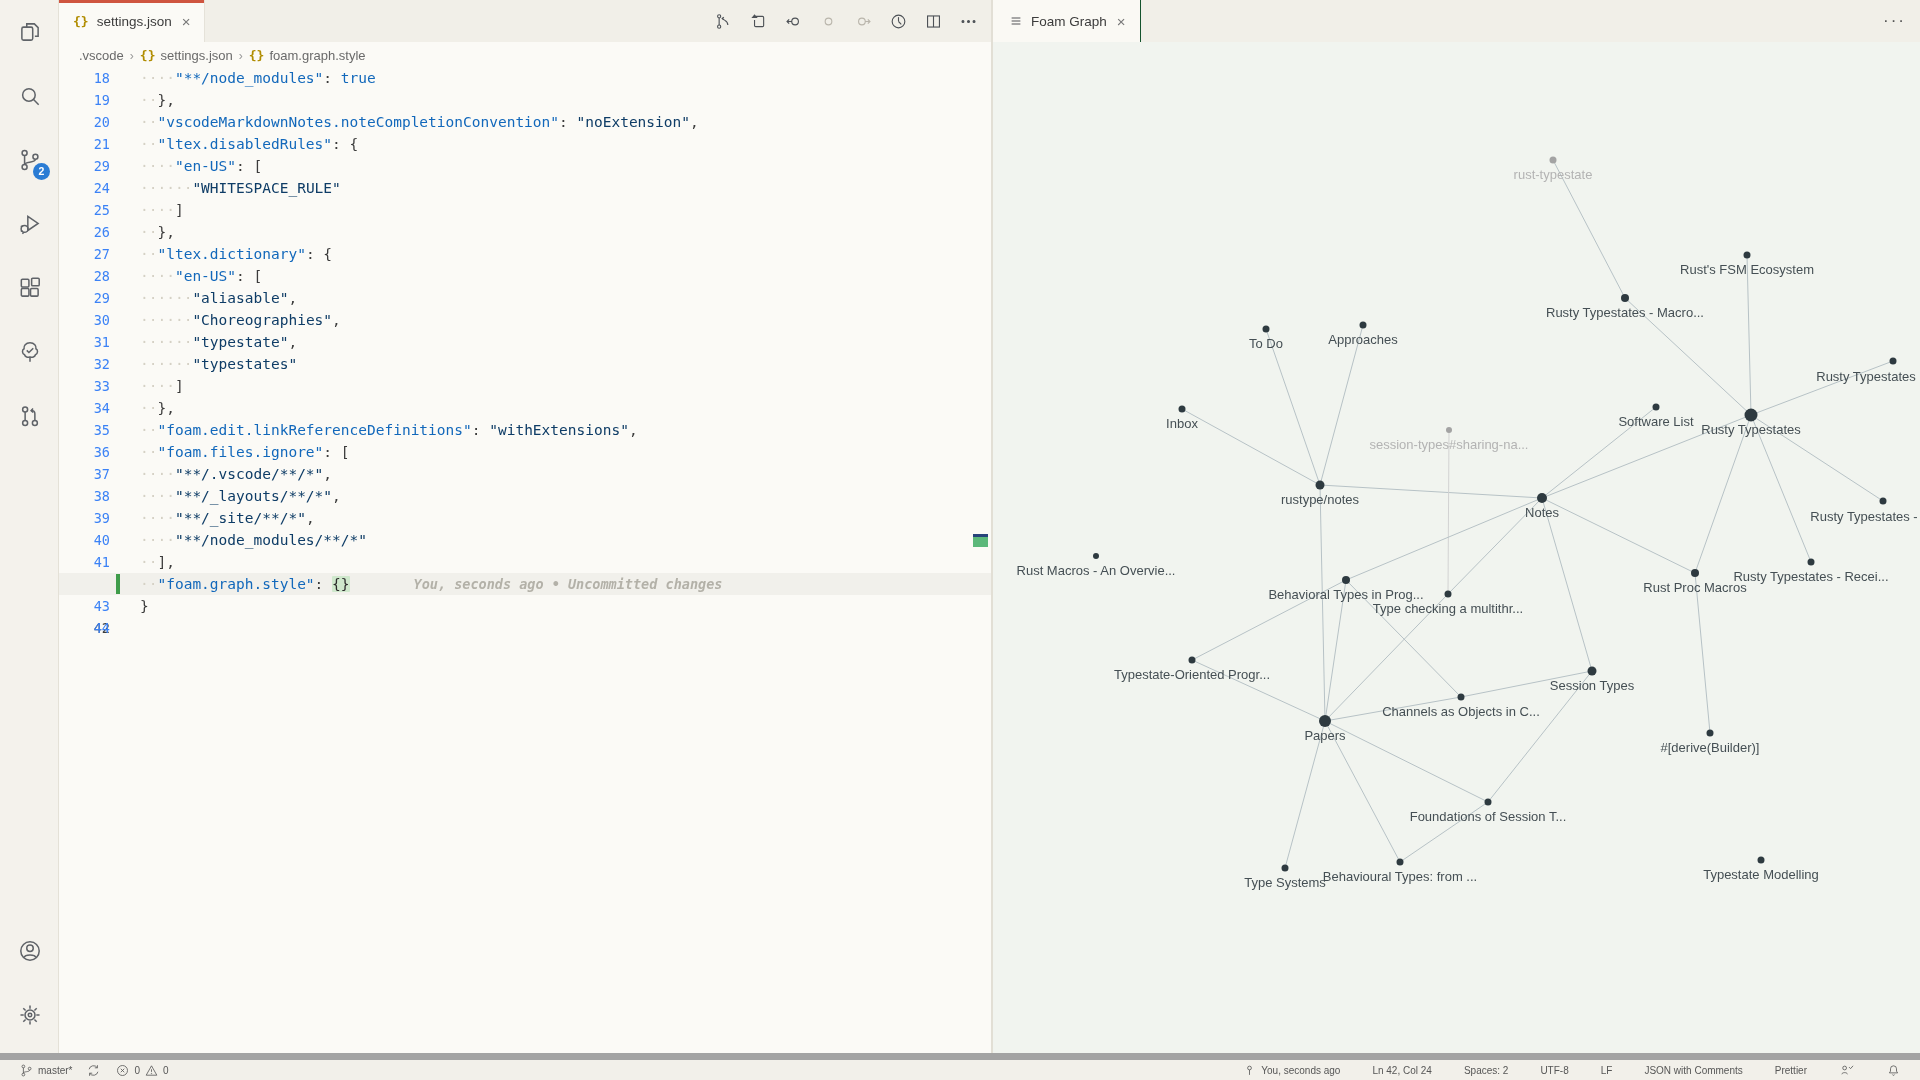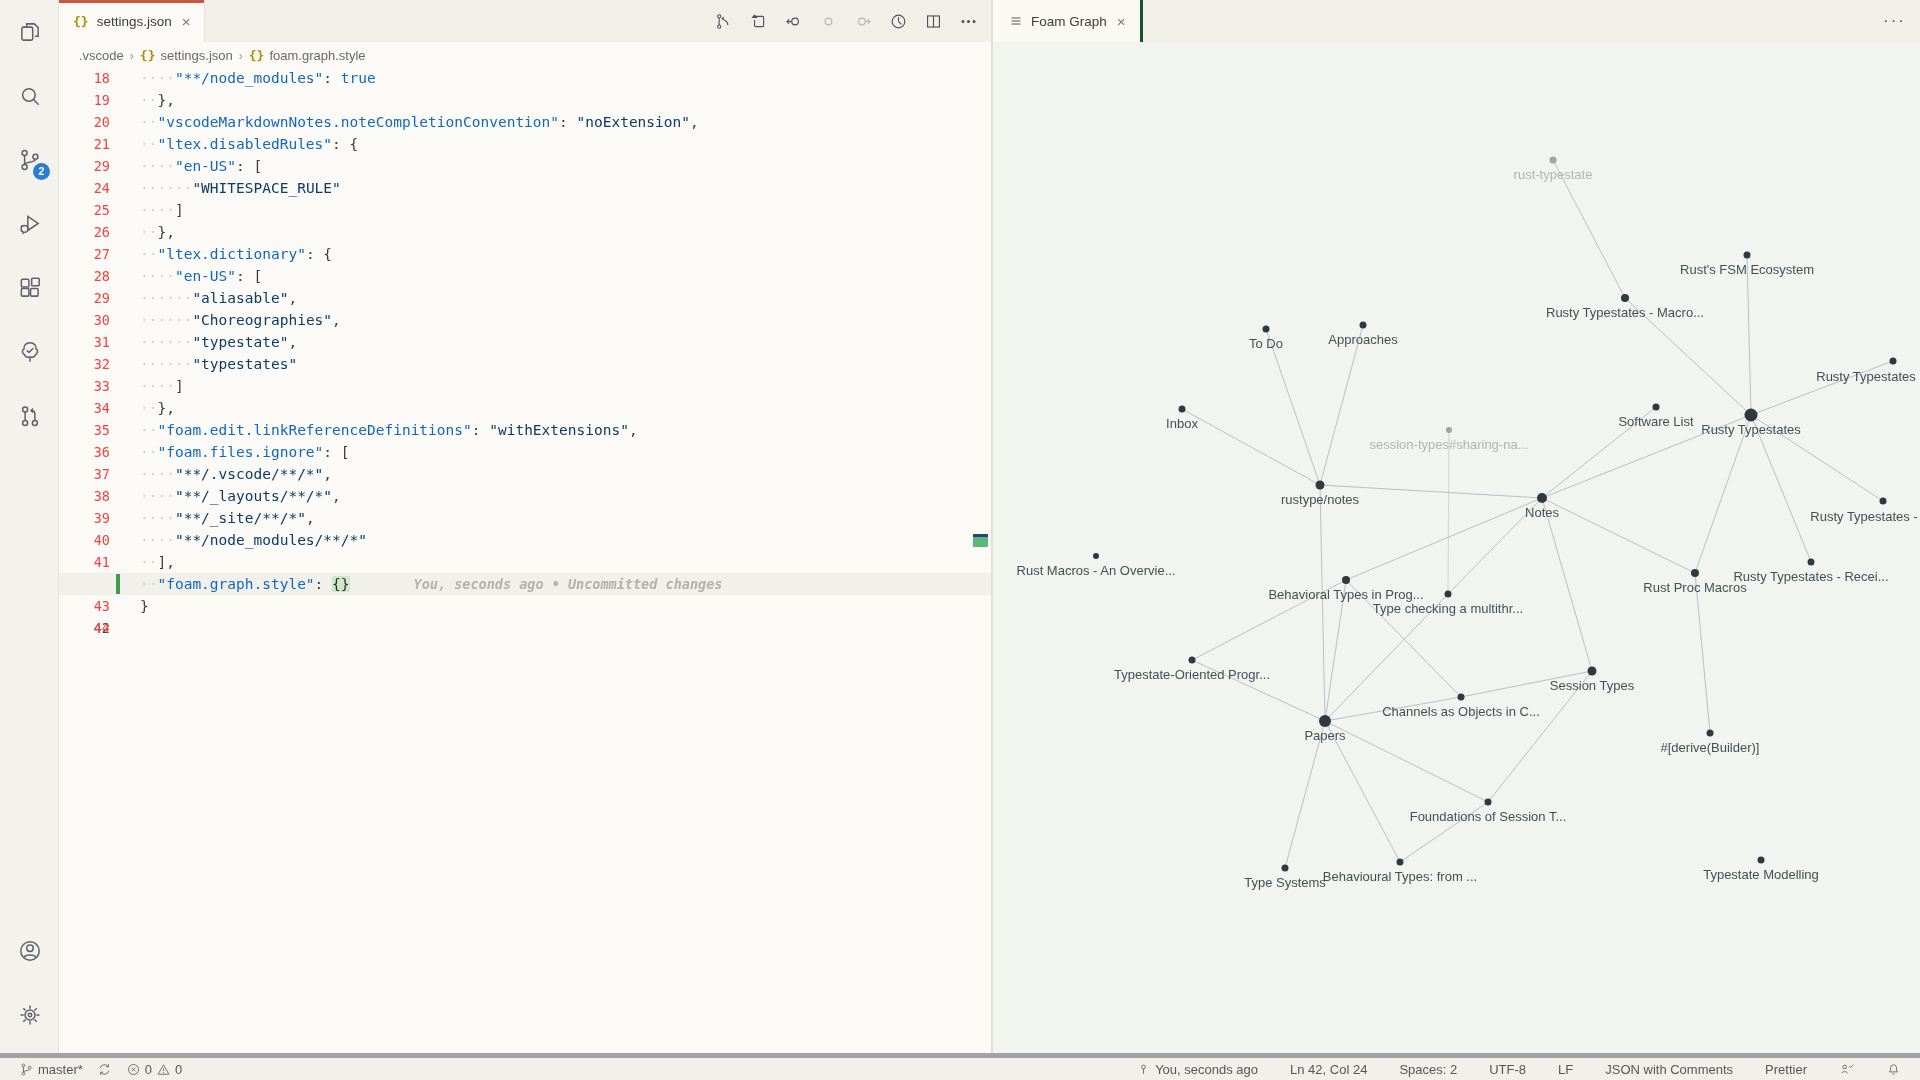--- a/index.html
+++ b/index.html
@@ -39,21 +39,21 @@
     display:flex; align-items:center; padding-left:20px; font-size:13px; color:#6a6a6a; gap:6px;
     z-index:5; }
   .bc-sep { color:#9a9a9a; font-size:12px; }
   .bc-seg { cursor:pointer; display:flex; gap:5px; align-items:center; }
 
   
   .code-area { position:absolute; left:0; top:67px; right:0; bottom:0; overflow:hidden;
     font-family:"DejaVu Sans Mono", monospace; font-size:14.5px; }
   .code-row { position:relative; height:22px; line-height:22px; white-space:pre; }
   .code-row.current { background:rgba(120,120,100,0.07); }
-  .ln { position:absolute; left:0; width:51px; text-align:right; color:#ef4444;
+  .ln { position:absolute; left:0; width:51px; text-align:right; color:#3b82f6;
     font-size:13.5px; user-select:none; }
   .code-row.current .ln { color:#3c3c3c;margin-top:44px; }
   .gutter-mod { position:absolute; left:57px; top:1px; width:3.5px; height:20px; background:#3f9c4a; }
   .content { position:absolute; left:81px; top:0; }
   .tok-ws { color:#d5d1c5; }
   .tok-key { color:#1268bb; }
   .tok-str { color:#0e3c66; }
   .tok-kw { color:#1268bb; }
   .tok-p { color:#3b3b3b; }
   .tok-match { background:#cfe8cc; border-radius:1px; color:#2b2b2b; }
@@ -64,38 +64,38 @@
     background:#27437a; }
 
   
   .sash { position:absolute; left:991px; top:0; width:2px; height:1053px; background:#e2dfd5; z-index:25; }
 
   
   .graph-panel { position:absolute; left:993px; top:0; width:927px; height:1053px;
     background:#f1f4ef; }
   .gp-header { position:absolute; left:0; top:0; right:0; height:42px; background:#f1efe8;
     display:flex; align-items:center; }
-  .gp-tab { height:42px; background:#faf9f4; border-right:3px solid #14532d; display:flex;
+  .gp-tab { height:42px; background:#faf9f4; border-right:1px solid #14532d; display:flex;
     align-items:center; gap:8px; padding:0 12px 0 16px; cursor:pointer; }
   .gp-tab svg { width:14px; height:14px; stroke:#8a8a8a; stroke-width:1.6; }
   .gp-title { font-size:13.5px; color:#3c3c3c; }
   .gp-more { position:absolute; right:14px; top:0; height:42px; display:flex; align-items:center;
     color:#555; font-size:17px; letter-spacing:2px; cursor:pointer; }
   .graph-svg { position:absolute; left:0; top:42px; }
   .gnode { fill:#2e3a40; }
   .gnode.gray { fill:#a3a3a3; }
   .glabel { font-family:"Liberation Sans",sans-serif; font-size:13px; fill:#454f54; }
   .glabel.gray { fill:#b3b3b3; }
   .gedge { stroke:#b7c2c6; stroke-width:1; }
   .gedge.gray { stroke:#d2d2d2; }
 
   
   .status-bar { position:absolute; left:0; bottom:0; width:1920px; height:27px;
-    background:#f2f0ea; border-top:5px solid #a3a3a3; display:flex; align-items:center;
-    font-size:13px; color:#565656; padding:0 12px; z-index:40; }
+    background:#f2f0ea; border-top:7px solid #a3a3a3; display:flex; align-items:center;
+    font-size:10px; color:#565656; padding:0 12px; z-index:40; }
   .sb-item { display:flex; align-items:center; gap:4px; padding:0 7px; height:27px; cursor:pointer; }
   .sb-item svg { width:15px; height:15px; stroke:#565656; fill:none; stroke-width:1.3; }
   .sb-right { margin-left:auto; display:flex; align-items:center;gap:18px; }
 </style>
 </head>
 <body>
 
 <div class="activity-bar">
   <div class="ab-item">
     <svg viewBox="0 0 24 24">

